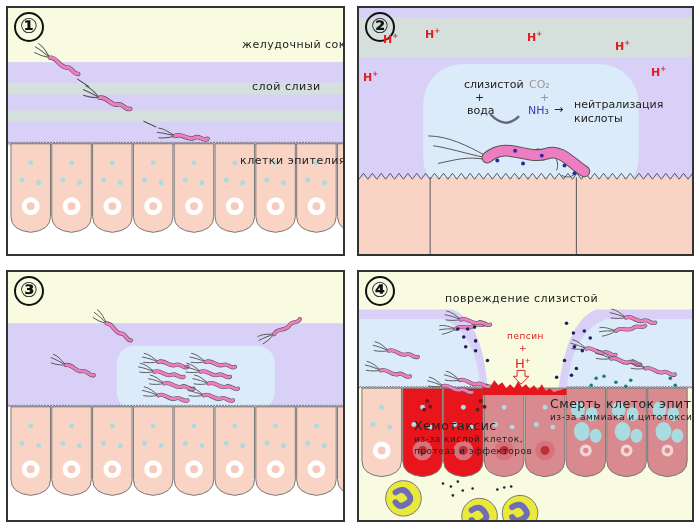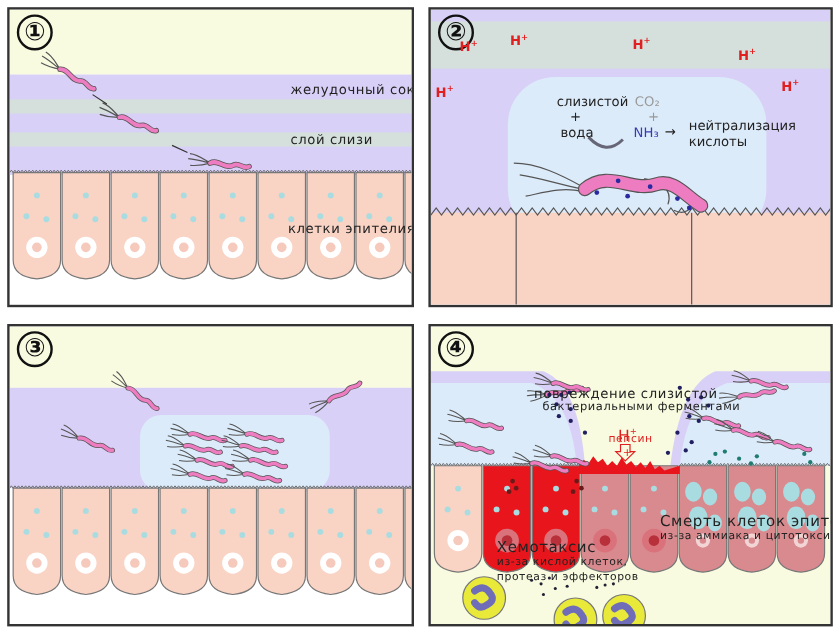--- a/index.html
+++ b/index.html
@@ -4,21 +4,21 @@
 <style>
   html, body { margin:0; padding:0; background:#ffffff; }
   body { width:700px; height:528px; position:relative; overflow:hidden; font-family:"DejaVu Sans", sans-serif; }
   .panel { position:absolute; border:2px solid #333; box-sizing:border-box; overflow:hidden; background:#fff; }
   #p1 { left:6px; top:6px; width:339px; height:250px; }
   #p2 { left:357px; top:6px; width:337px; height:250px; }
   #p3 { left:6px; top:270px; width:339px; height:252px; }
   #p4 { left:357px; top:270px; width:337px; height:252px; }
   .panel svg { position:absolute; left:0; top:0; width:100%; height:100%; }
   .num { position:absolute; left:6px; top:4px; width:30px; height:30px; border:2.5px solid #111; border-radius:50%; box-sizing:border-box; font-size:21px; line-height:25px; text-align:center; color:#111; font-weight:bold; }
-  .lbl { position:absolute; font-size:11px; color:#222; white-space:nowrap; letter-spacing:0.5px;margin-top:30px; }
+  .lbl { position:absolute; font-size:11px; color:#222; white-space:nowrap; letter-spacing:0.5px; }
   .hp { position:absolute; font-size:11px; color:#e02020; font-weight:bold; }
   .hp sup { font-size:7px; }
   .rx { position:absolute; font-size:11px; color:#222; white-space:nowrap; }
 </style>
 </head>
 <body>
 
 <div id="p1" class="panel">
   <svg id="svg1" viewBox="0 0 339 250" preserveAspectRatio="none">
       <rect x="0" y="0" width="339" height="55" fill="#f8fbe0"></rect>
@@ -110,21 +110,21 @@
       </g>
       <g transform="translate(180,131) rotate(5) scale(1.1)">
         <path d="M-10,0 C-16,-3 -20,-6 -26,-6 M-10,0 C-16,-1 -21,-2 -27,-2 M-10,0 C-15,2 -20,3 -25,3" fill="none" stroke="#555" stroke-width="0.9"></path>
         <path d="M-10,0 C-4,-4 2,4 8,0 C12,-3 16,3 20,0" fill="none" stroke="#555" stroke-width="4.2" stroke-linecap="round"></path>
         <path d="M-10,0 C-4,-4 2,4 8,0 C12,-3 16,3 20,0" fill="none" stroke="#ee7cc0" stroke-width="3" stroke-linecap="round"></path>
       </g>
       <path d="M70,72 L82,80 M137,115 L150,121" stroke="#333" stroke-width="1" fill="none"></path>
     </svg>
   <div class="num">①</div>
   <div class="lbl" style="left:234px;top:30px;">желудочный сок</div>
-  <div class="lbl" style="left:234px;top:72px;">слой слизи</div>
+  <div class="lbl" style="left:244px;top:72px;">слой слизи</div>
   <div class="lbl" style="left:232px;top:146px;">клетки эпителия</div>
 </div>
 
 <div id="p2" class="panel">
   <svg id="svg2" viewBox="0 0 337 250" preserveAspectRatio="none">
       <rect x="0" y="0" width="337" height="175" fill="#d9d0f7"></rect>
       <rect x="0" y="10" width="337" height="40" fill="#d5e0dc"></rect>
       <rect x="65" y="57" width="218" height="135" rx="40" fill="#dcebfa"></rect>
       <rect x="0" y="172" width="337" height="78" fill="#f9d3c4"></rect>
       <path d="M0,174 L4.5,168 L9,174 L13.5,168 L18,174 L22.5,168 L27,174 L31.5,168 L36,174 L40.5,168 L45,174 L49.5,168 L54,174 L58.5,168 L63,174 L67.5,168 L72,174 L76.5,168 L81,174 L85.5,168 L90,174 L94.5,168 L99,174 L103.5,168 L108,174 L112.5,168 L117,174 L121.5,168 L126,174 L130.5,168 L135,174 L139.5,168 L144,174 L148.5,168 L153,174 L157.5,168 L162,174 L166.5,168 L171,174 L175.5,168 L180,174 L184.5,168 L189,174 L193.5,168 L198,174 L202.5,168 L207,174 L211.5,168 L216,174 L220.5,168 L225,174 L229.5,168 L234,174 L238.5,168 L243,174 L247.5,168 L252,174 L256.5,168 L261,174 L265.5,168 L270,174 L274.5,168 L279,174 L283.5,168 L288,174 L292.5,168 L297,174 L301.5,168 L306,174 L310.5,168 L315,174 L319.5,168 L324,174 L328.5,168 L333,174 L337.5,168 L342,174" fill="none" stroke="#555" stroke-width="1"></path>
@@ -479,21 +479,20 @@
         <circle cx="122" cy="248" r="18" fill="#e9e93a" stroke="#777" stroke-width="1"></circle>
         <path d="M114,242 Q122,236 127,244 Q132,250 124,254 Q118,258 114,252" fill="none" stroke="#6f6cb8" stroke-width="6" stroke-linecap="round"></path>
       </g>
       <g>
         <circle cx="163" cy="245" r="18" fill="#e9e93a" stroke="#777" stroke-width="1"></circle>
         <path d="M155,239 Q163,233 168,241 Q173,247 165,251 Q159,255 155,249" fill="none" stroke="#6f6cb8" stroke-width="6" stroke-linecap="round"></path>
       </g>
     </svg>
   <div class="num">④</div>
   <div class="lbl" style="left:86px;top:20px;font-size:11px;">повреждение слизистой</div>
-  <div class="lbl" style="left:93px;top:32px;font-size:9.5px;">бактериальными ферментами</div>
   <div class="lbl" style="left:148px;top:59px;font-size:9px;color:#e02020;">пепсин</div>
   <div class="lbl" style="left:160px;top:71px;font-size:9px;color:#e02020;">+</div>
   <div class="hp" style="left:156px;top:84px;font-weight:normal;font-size:13px;"><span>H</span><sup>+</sup></div>
   <div class="lbl" style="left:191px;top:124px;font-size:12.5px;">Смерть клеток эпителия</div>
   <div class="lbl" style="left:191px;top:140px;font-size:9px;">из-за аммиака и цитотоксинов</div>
   <div class="lbl" style="left:55px;top:146px;font-size:12.5px;">Хемотаксис</div>
   <div class="lbl" style="left:55px;top:162px;font-size:9px;">из-за кислой клеток,</div>
   <div class="lbl" style="left:55px;top:174px;font-size:9px;text-align:right;">протеаз и эффекторов</div>
 </div>
 

